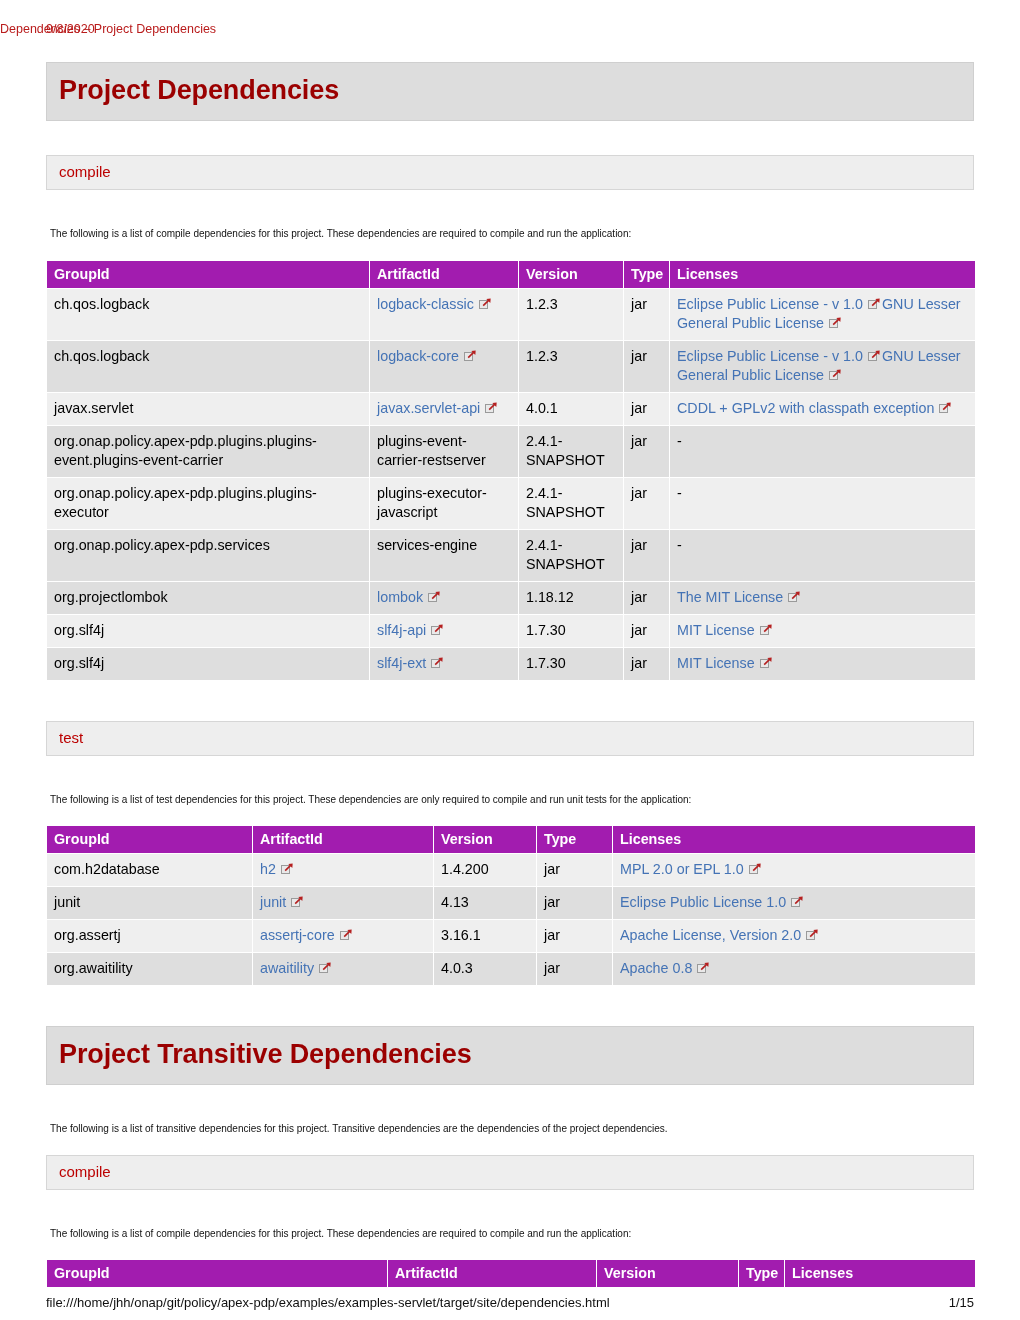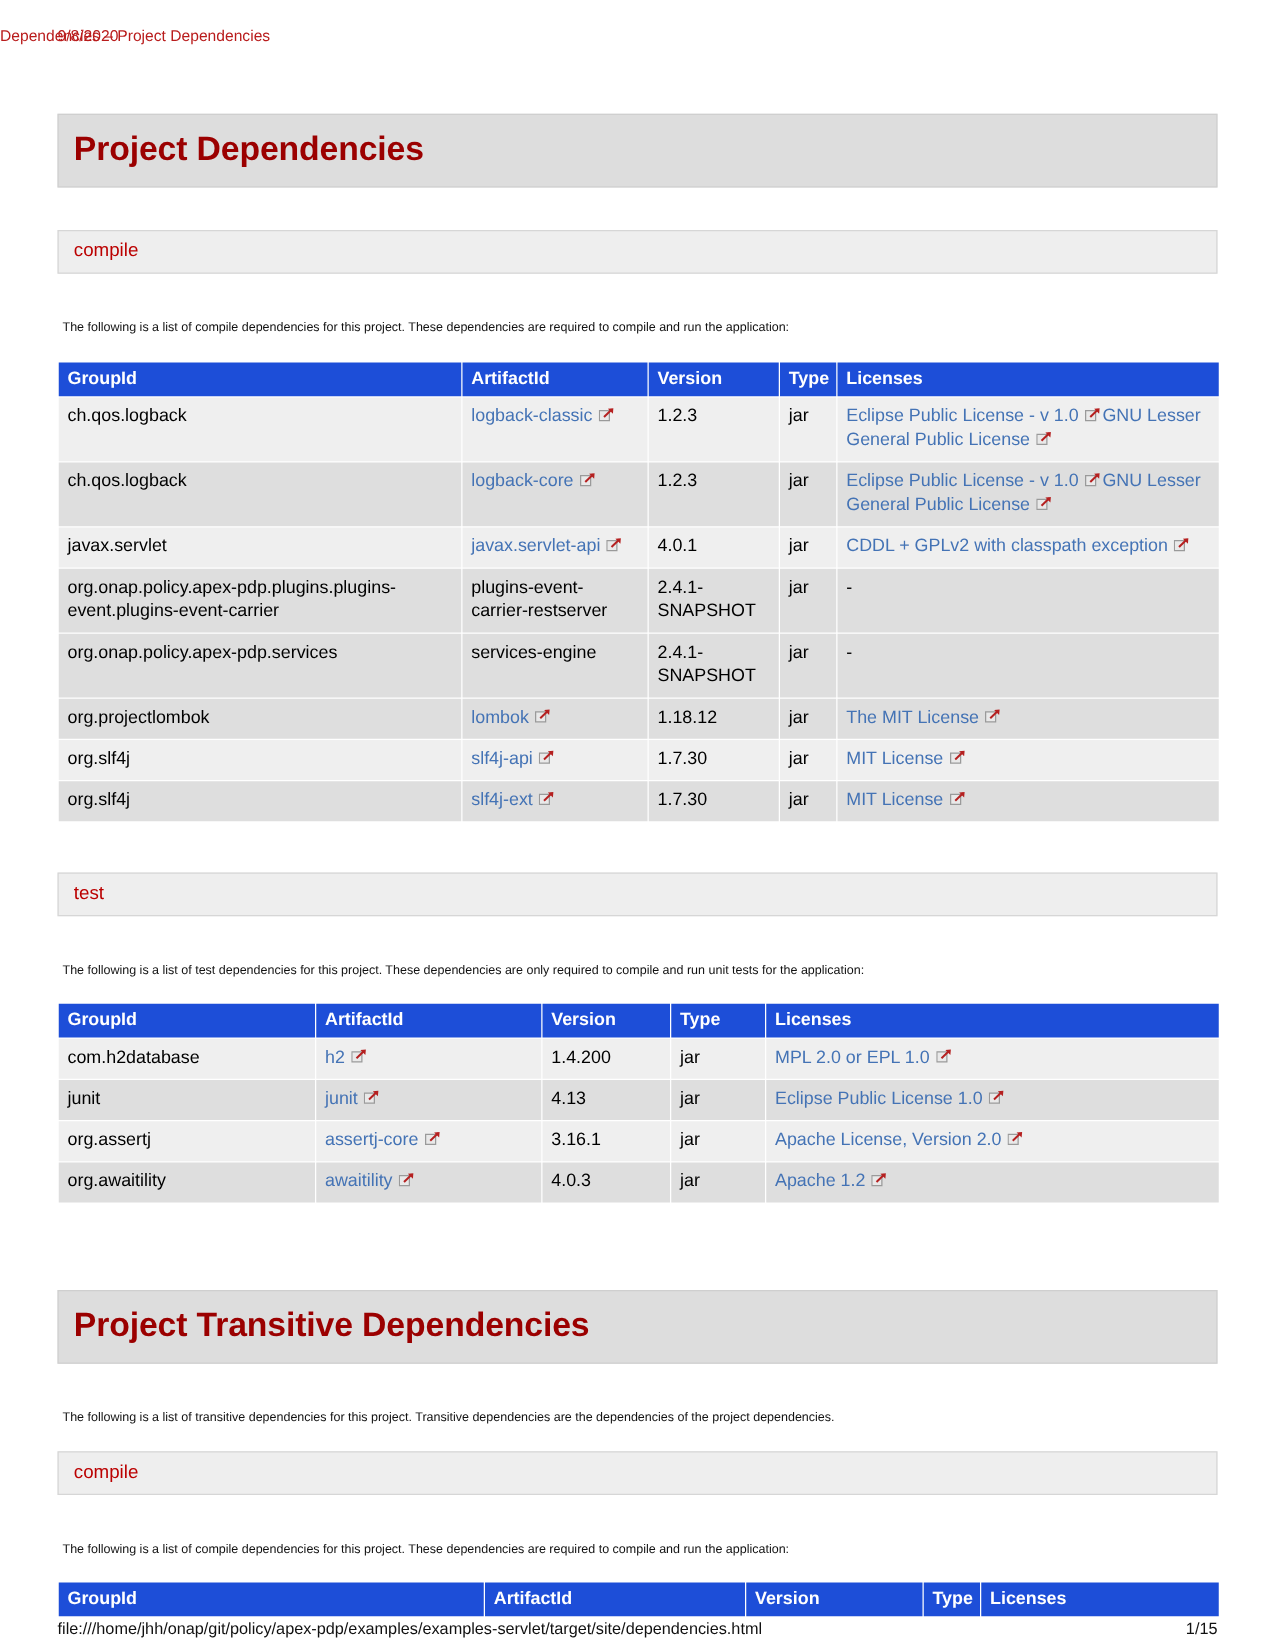--- a/index.html
+++ b/index.html
@@ -33,21 +33,21 @@
     left: 46px; top: 62px;
     width: 928px;
   }
 
   
   .band {
     background: #dddddd;
     border: 1px solid #cfcfcf;
     padding: 10px 12px 12px 12px;
   }
-  .band.h1-band { padding: 12px 12px 14px 12px; margin-top: 29px; }
+  .band.h1-band { padding: 12px 12px 14px 12px; }
   .band.sub {
     background: #eeeeee;
     border: 1px solid #d6d6d6;
     padding: 7px 12px 9px 12px;
   }
   h1.title {
     margin: 0;
     font-size: 27px;
     font-weight: bold;
     color: #9b0000;
@@ -72,21 +72,21 @@
   
   table.deps {
     border-collapse: separate;
     border-spacing: 1px;
     width: 928px;
     font-size: 14.3px;
     background: #ffffff;
     table-layout: fixed;
   }
   table.deps thead th {
-    background: #1d4ed8;
+    background: #a21caf;
     color: #ffffff;
     font-weight: bold;
     text-align: left;
     padding: 5px 7px 6px 7px;
     vertical-align: top;
     white-space: nowrap;
   }
   table.deps tbody td {
     padding: 6px 7px 7px 7px;
     vertical-align: top;
@@ -218,20 +218,27 @@
                 <path d="M7.3 0.9 L11.7 0.6 L11.3 4.9 Z" fill="#b52020"></path>
               </svg></span></td>
         </tr>
         <tr class="even">
           <td>org.onap.policy.apex-pdp.plugins.plugins-event.plugins-event-carrier</td>
           <td>plugins-event-carrier-restserver</td>
           <td>2.4.1-SNAPSHOT</td>
           <td>jar</td>
           <td>-</td>
         </tr>
+        <tr class="odd">
+          <td>org.onap.policy.apex-pdp.plugins.plugins-executor</td>
+          <td>plugins-executor-javascript</td>
+          <td>2.4.1-SNAPSHOT</td>
+          <td>jar</td>
+          <td>-</td>
+        </tr>
         <tr class="even">
           <td>org.onap.policy.apex-pdp.services</td>
           <td>services-engine</td>
           <td>2.4.1-SNAPSHOT</td>
           <td>jar</td>
           <td>-</td>
         </tr>
         <tr class="even">
           <td>org.projectlombok</td>
           <td><a class="lnk" href="#">lombok</a> <span class="extlink"><svg width="13" height="12" viewBox="0 0 13 12">
@@ -353,21 +360,21 @@
         </tr>
         <tr class="even">
           <td>org.awaitility</td>
           <td><a class="lnk" href="#">awaitility</a> <span class="extlink"><svg width="13" height="12" viewBox="0 0 13 12">
                 <rect x="0.5" y="2.5" width="8" height="8" fill="#e9e9e9" stroke="#9a9a9a"></rect>
                 <path d="M4.2 7.6 L10.4 1.6" stroke="#b52020" stroke-width="1.6" fill="none"></path>
                 <path d="M7.3 0.9 L11.7 0.6 L11.3 4.9 Z" fill="#b52020"></path>
               </svg></span></td>
           <td>4.0.3</td>
           <td>jar</td>
-          <td><a class="lnk" href="#">Apache 1.2</a> <span class="extlink"><svg width="13" height="12" viewBox="0 0 13 12">
+          <td><a class="lnk" href="#">Apache 0.8</a> <span class="extlink"><svg width="13" height="12" viewBox="0 0 13 12">
                 <rect x="0.5" y="2.5" width="8" height="8" fill="#e9e9e9" stroke="#9a9a9a"></rect>
                 <path d="M4.2 7.6 L10.4 1.6" stroke="#b52020" stroke-width="1.6" fill="none"></path>
                 <path d="M7.3 0.9 L11.7 0.6 L11.3 4.9 Z" fill="#b52020"></path>
               </svg></span></td>
         </tr>
       </tbody>
   </table>
 
   <div class="gap-c"></div>
 

